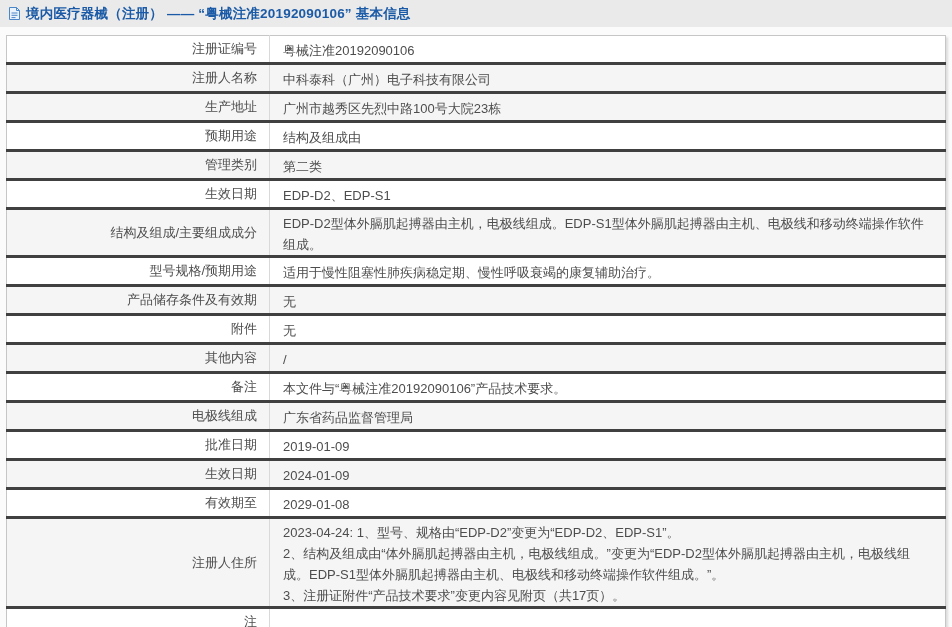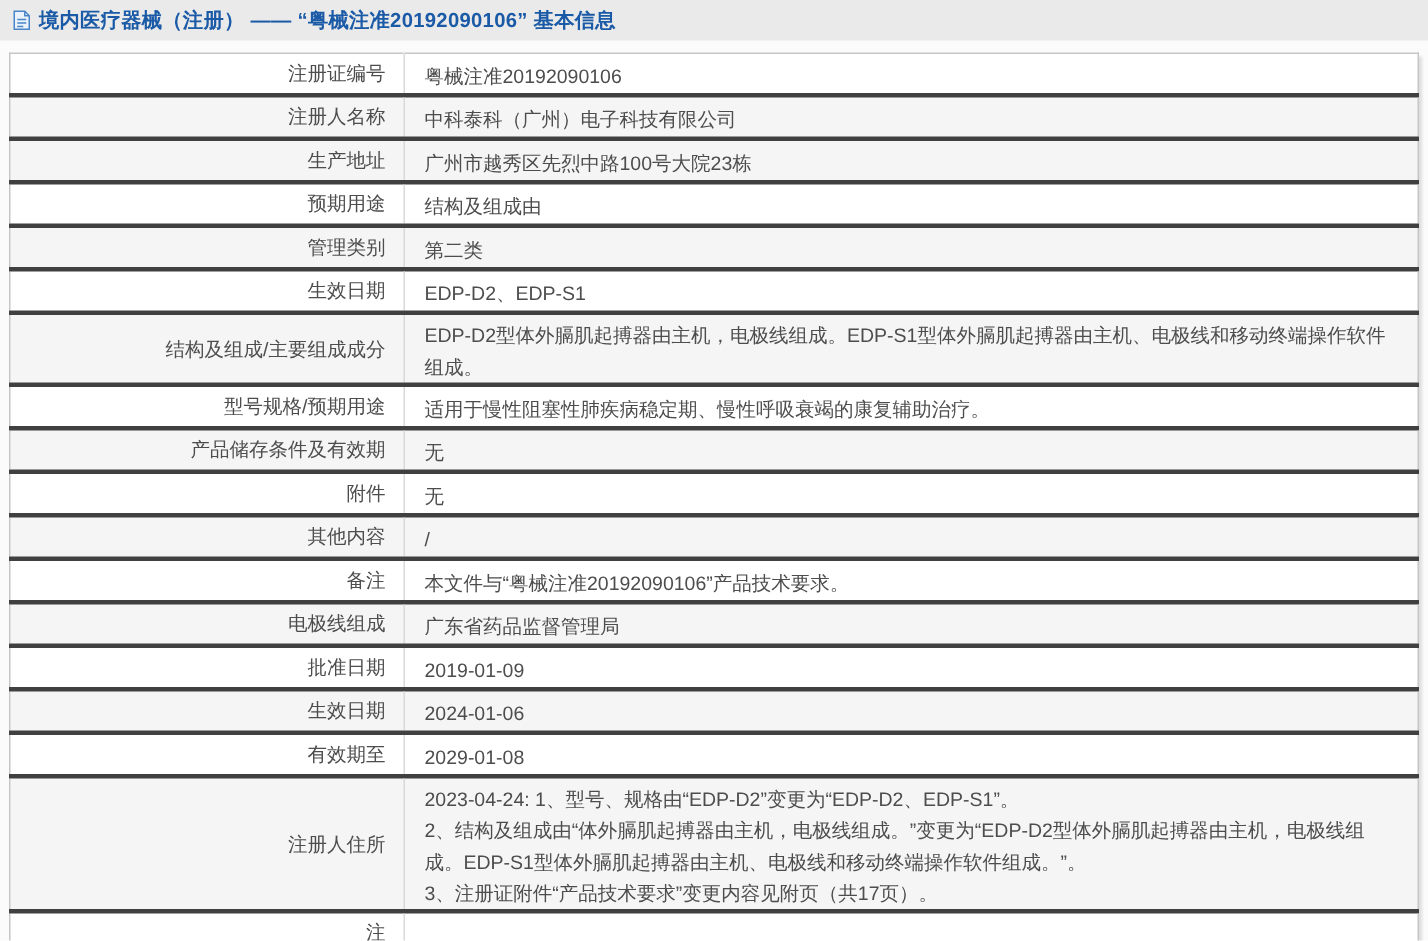--- a/index.html
+++ b/index.html
@@ -124,21 +124,21 @@
         <tr data-name="table-row" class="alt">
           <td class="label-cell" data-name="row-label">电极线组成</td>
           <td class="value-cell" data-name="row-value">广东省药品监督管理局</td>
         </tr>
         <tr data-name="table-row">
           <td class="label-cell" data-name="row-label">批准日期</td>
           <td class="value-cell" data-name="row-value">2019-01-09</td>
         </tr>
         <tr data-name="table-row" class="alt">
           <td class="label-cell" data-name="row-label">生效日期</td>
-          <td class="value-cell" data-name="row-value">2024-01-06</td>
+          <td class="value-cell" data-name="row-value">2024-01-09</td>
         </tr>
         <tr data-name="table-row">
           <td class="label-cell" data-name="row-label">有效期至</td>
           <td class="value-cell" data-name="row-value">2029-01-08</td>
         </tr>
         <tr data-name="table-row" class="alt">
           <td class="label-cell" data-name="row-label">注册人住所</td>
           <td class="value-cell" data-name="row-value">2023-04-24: 1、型号、规格由“EDP-D2”变更为“EDP-D2、EDP-S1”。
 2、结构及组成由“体外膈肌起搏器由主机，电极线组成。”变更为“EDP-D2型体外膈肌起搏器由主机，电极线组成。EDP-S1型体外膈肌起搏器由主机、电极线和移动终端操作软件组成。”。
 3、注册证附件“产品技术要求”变更内容见附页（共17页）。</td>

